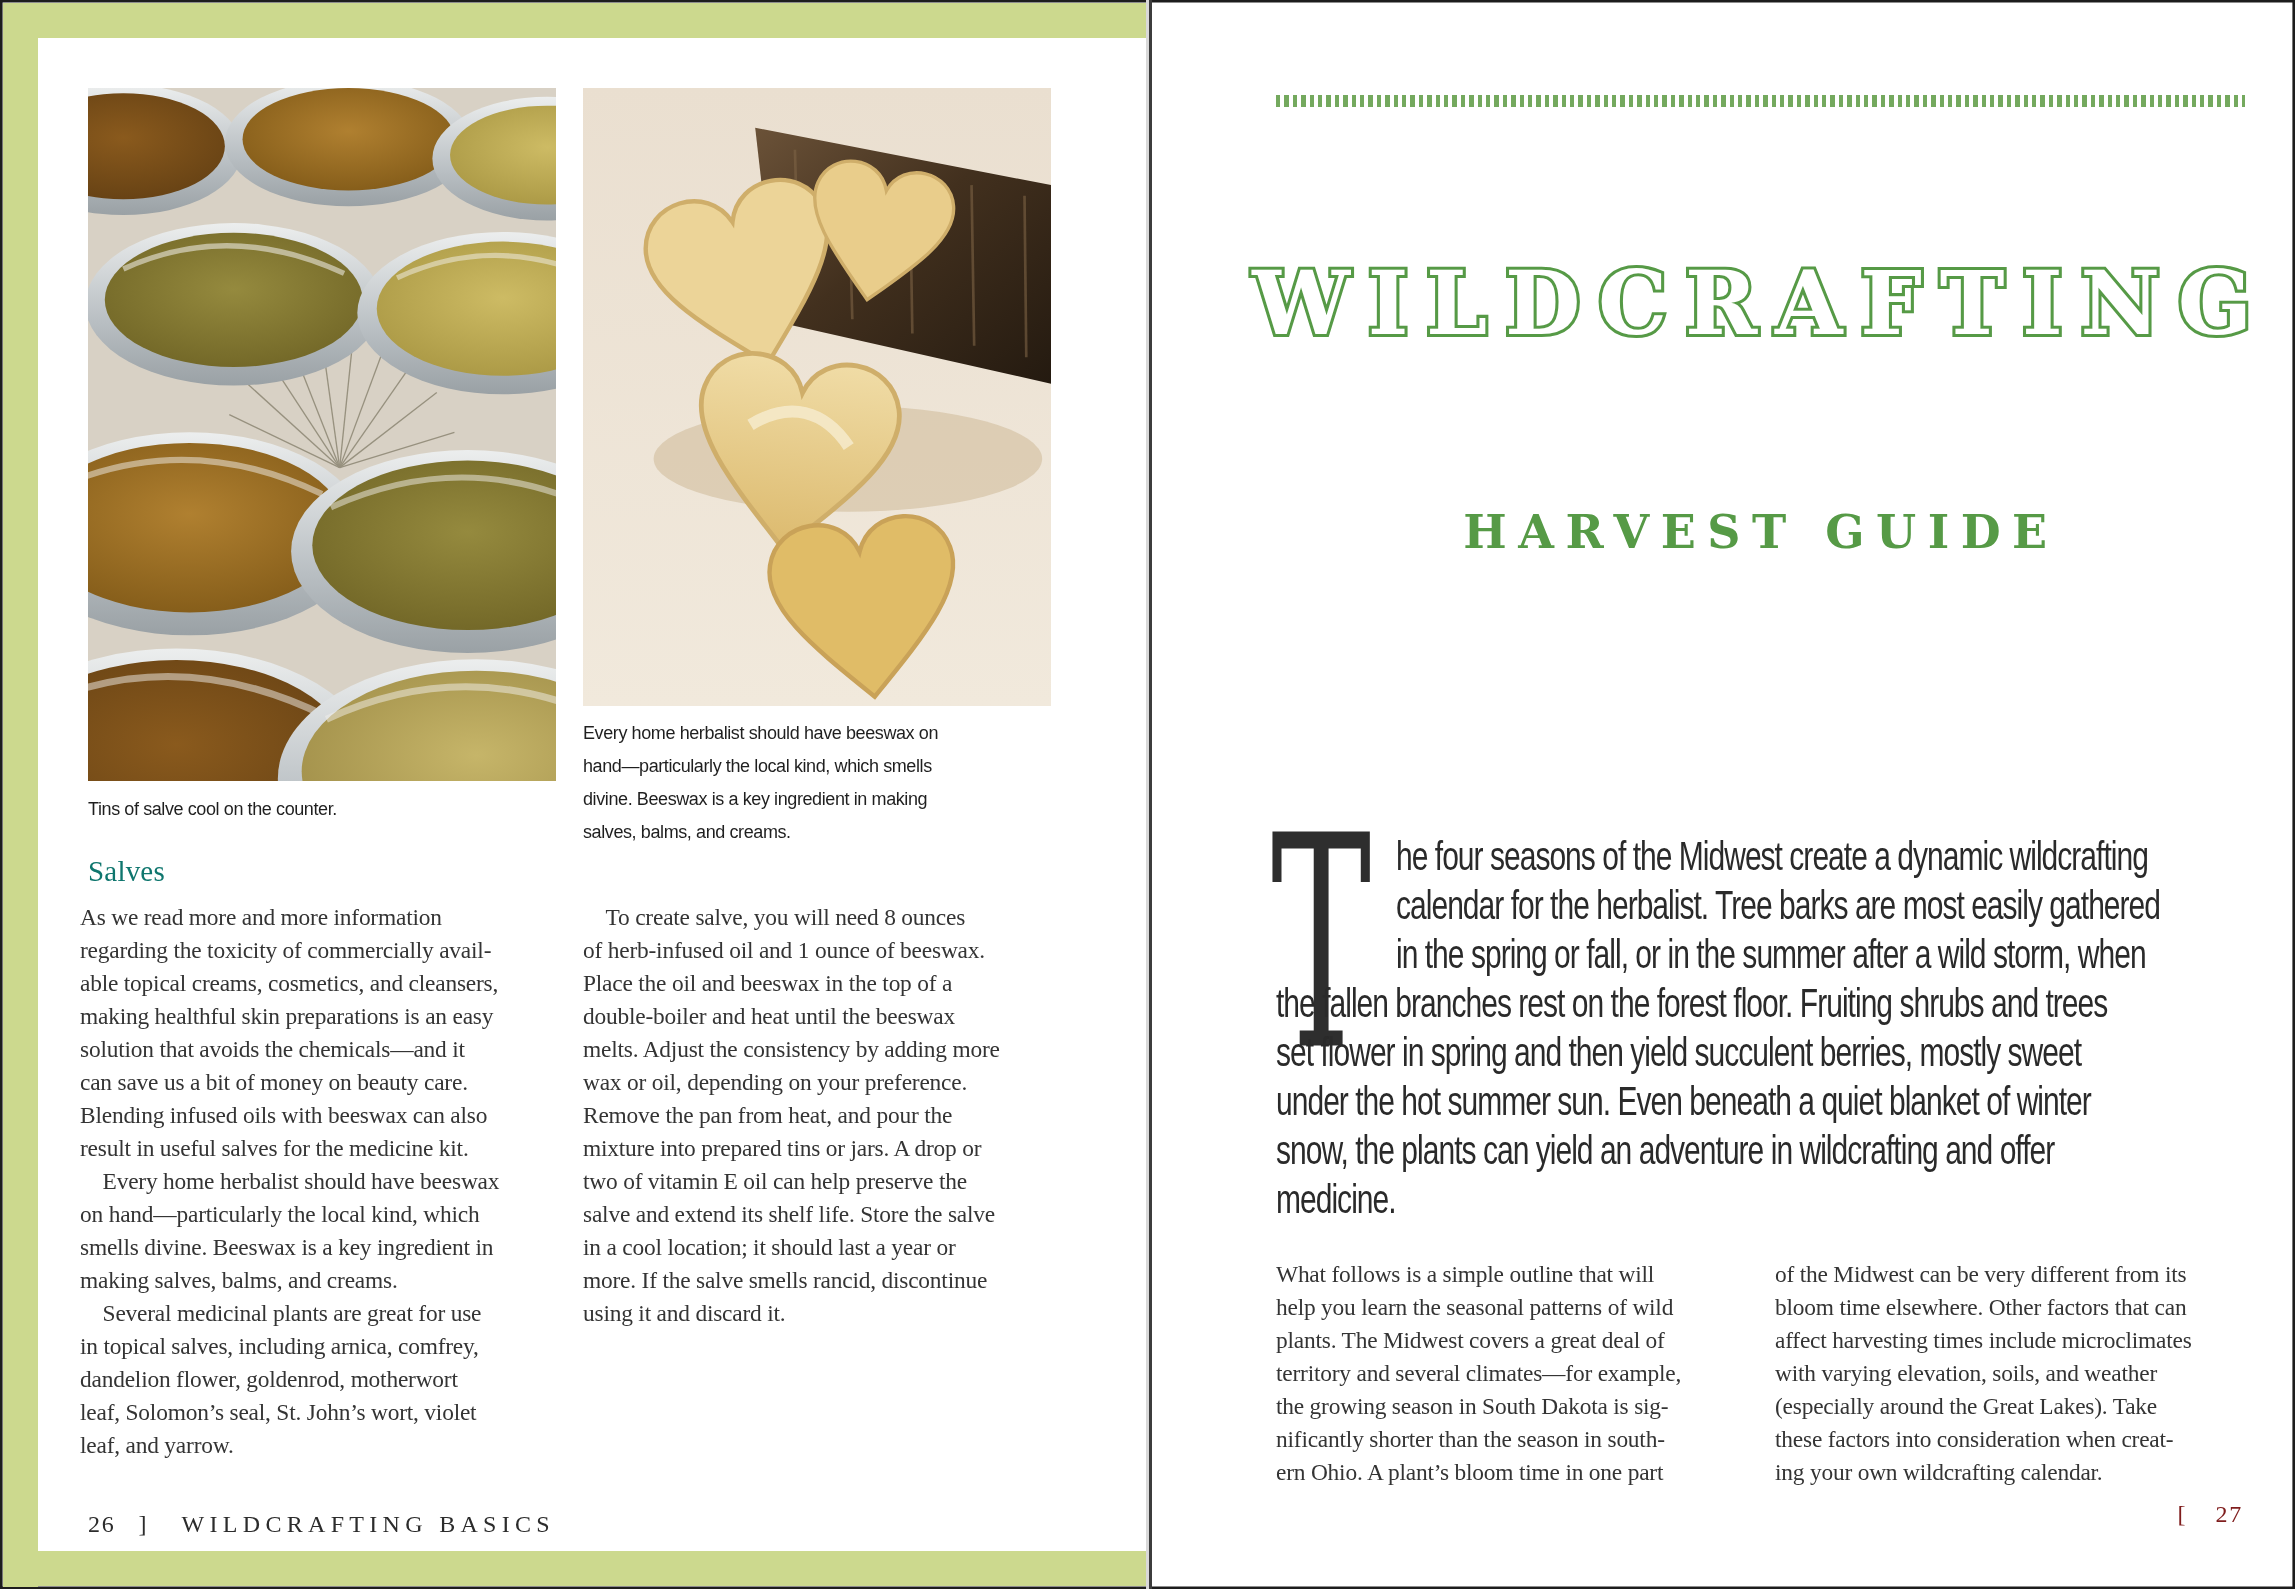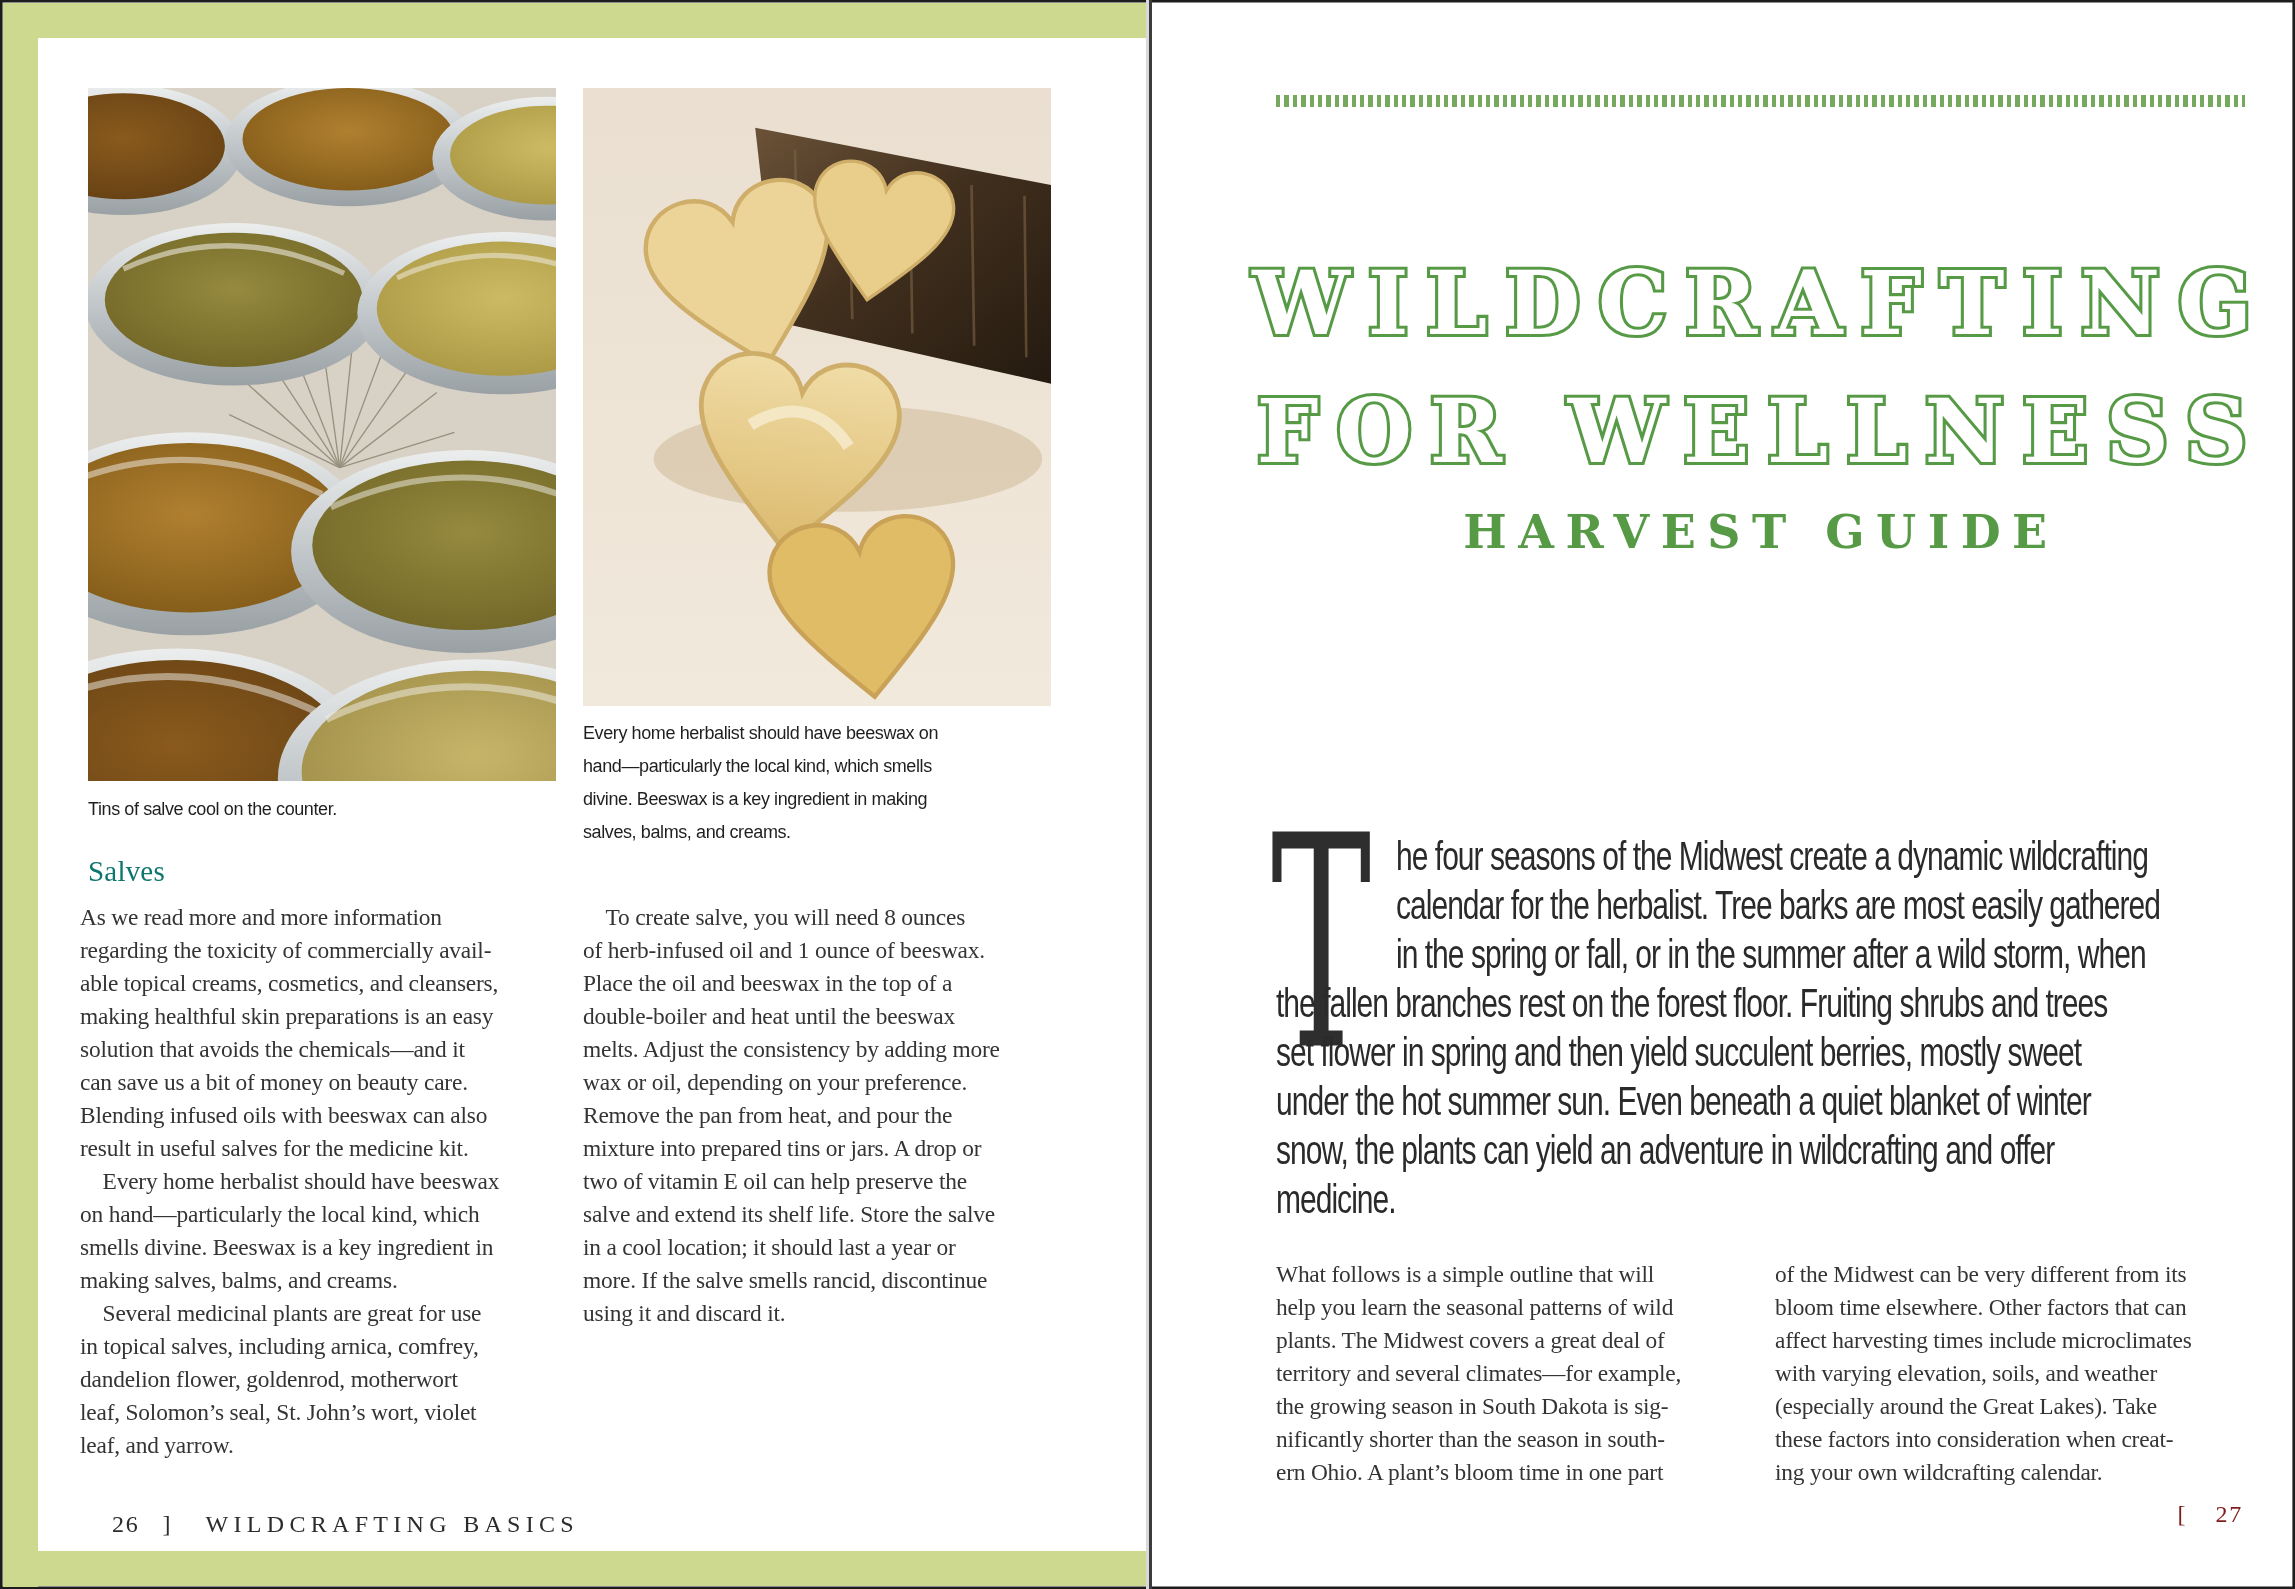--- a/index.html
+++ b/index.html
@@ -34,21 +34,21 @@
     position:absolute;left:88px;top:855px;
     font-size:29px;font-weight:normal;color:#0f766e;letter-spacing:0.2px;
   }
   .body-col{
     position:absolute;font-size:23.4px;line-height:33px;letter-spacing:-0.2px;
     color:#343434;white-space:pre;
   }
   .lp-col1{left:80px;top:901px;width:477px;}
   .lp-col2{left:583px;top:901px;width:477px;}
   .footer-left{
-    position:absolute;left:88px;top:1511px;font-size:24px;color:#2c2c2c;margin-left:24px;
+    position:absolute;left:88px;top:1511px;font-size:24px;color:#2c2c2c;
   }
   .footer-left .pagenum{letter-spacing:1.8px;margin-right:23px;}
   .footer-left .bracket{margin-right:35px;}
   .footer-left .section{letter-spacing:5.3px;font-variant:normal;}
   .footer-right{
     position:absolute;left:1978px;top:1501px;width:265px;text-align:right;
     font-size:24px;color:#7f1d1d;
   }
   .footer-right .bracket{margin-right:30px;}
   .footer-right .pagenum{letter-spacing:1.8px;}
@@ -277,21 +277,20 @@
   </div>
 
   <div class="gutter-hl"></div>
   <div class="gutter"></div>
 
   <div>
     <div class="tickbar"></div>
 
     <div class="chapter-title">
       <div>WILDCRAFTING</div>
-      <div>FOR WELLNESS</div>
     </div>
 
     <div class="chapter-subtitle">
       <div>HARVEST GUIDE</div>
     </div>
 
     <div class="intro">
       <div class="dropcap">T</div>
       <div>
           <div class="intro-line indent">he four seasons of the Midwest create a dynamic wildcrafting</div>

